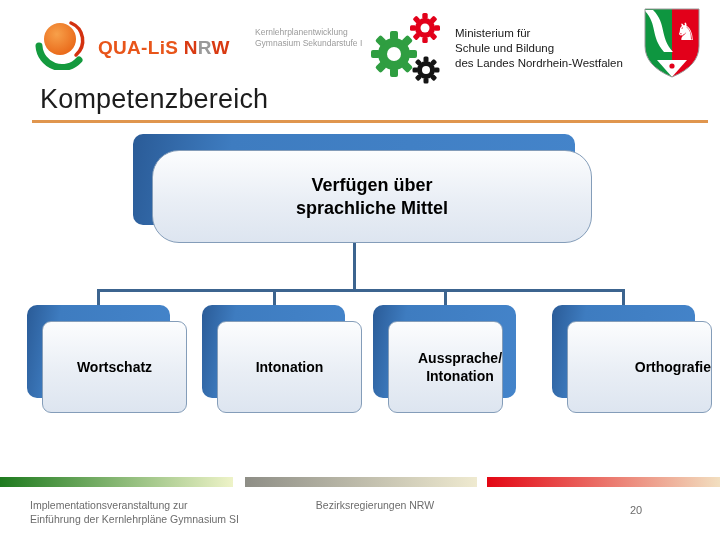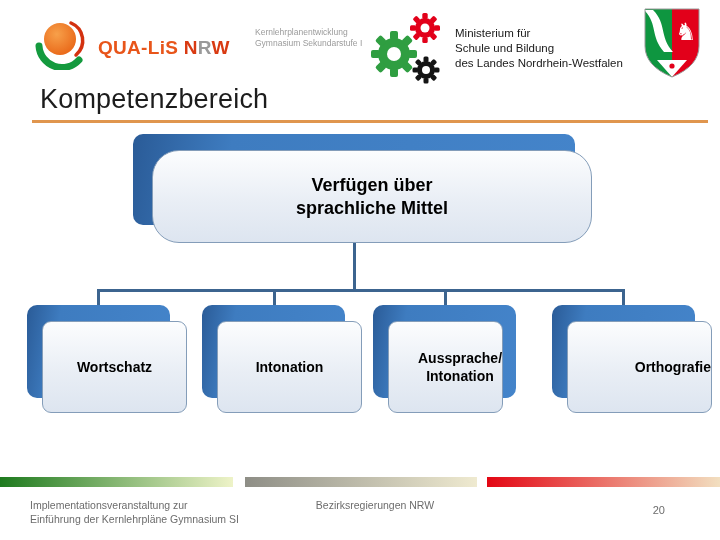--- a/index.html
+++ b/index.html
@@ -38,21 +38,21 @@
   .child-front { font-size:14px; font-weight:bold; line-height:18px; }
   .conn { position:absolute; background:#3C648F; }
   
   .fbar { position:absolute; top:477px; height:10px; }
   .fbar-green { left:0; width:233px; background:linear-gradient(to right,#1E7A1E,#EEF3C8); }
   .fbar-gray  { left:245px; width:232px; background:linear-gradient(to right,#8E8E86,#EFEAD0); }
   .fbar-red   { left:487px; width:233px; background:linear-gradient(to right,#E30613,#F2DFC0); }
   .footer-text { position:absolute; font-size:10.5px; color:#6C6C6C; line-height:13.5px; }
   .footer-left { left:30px; top:499px; }
   .footer-center { left:270px; top:499px; width:210px; text-align:center; }
-  .footer-page { left:630px; top:504px; width:35px; text-align:right; font-size:11px; }
+  .footer-page { left:630px; top:504px; width:35px; text-align:left; font-size:11px; }
 </style>
 </head>
 <body>
 
 <div class="slide">
 
   <div class="qualis-logo">
     <svg width="58" height="52" viewBox="0 0 58 52">
       <defs>
         <radialGradient id="og" cx="40%" cy="35%" r="75%">

